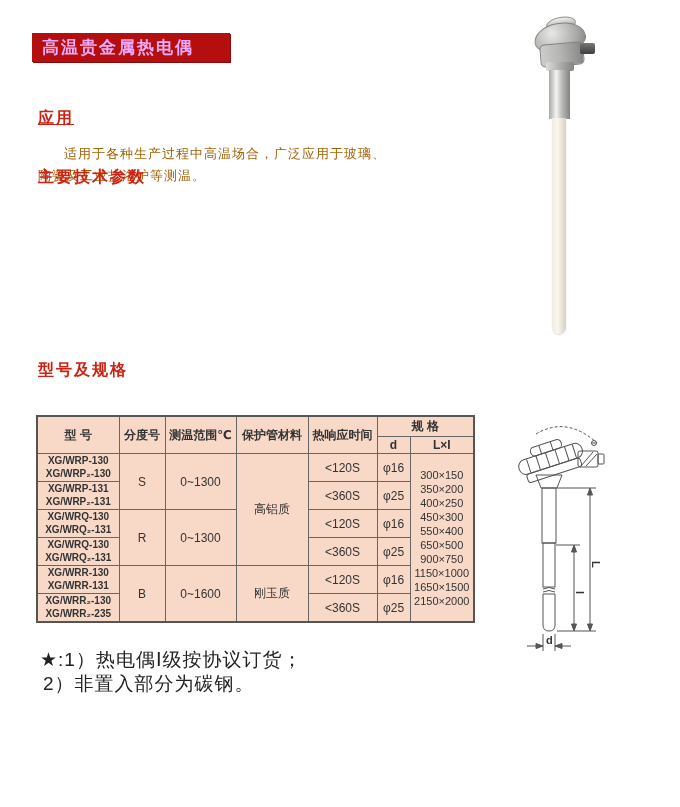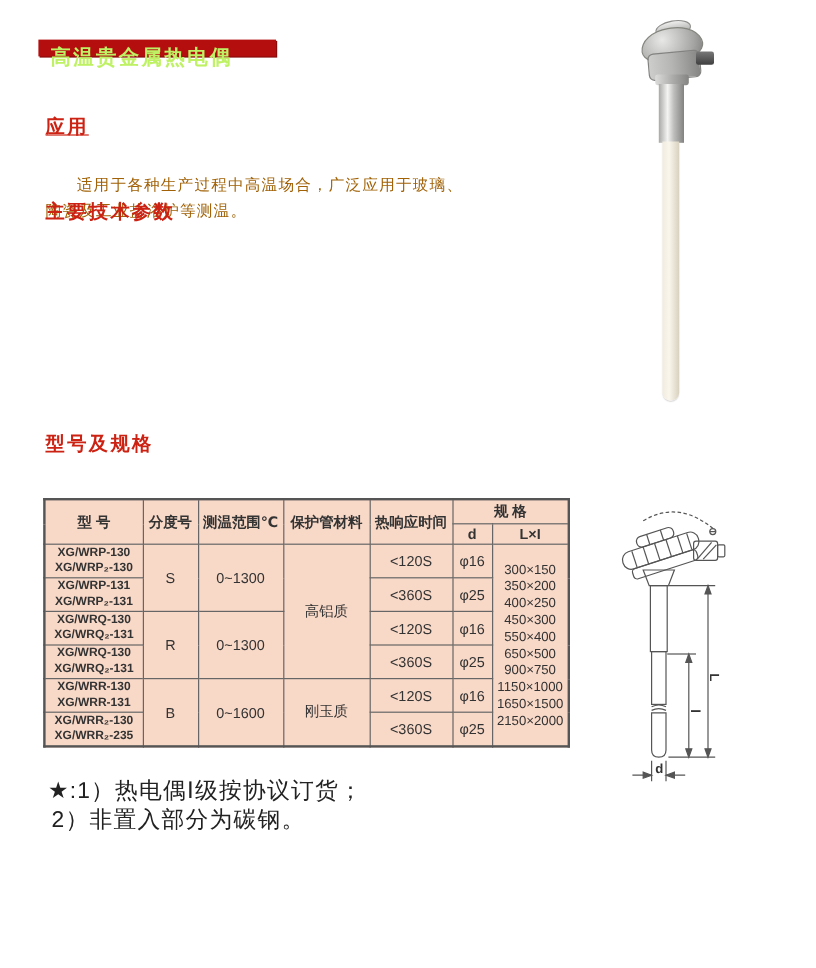--- a/index.html
+++ b/index.html
@@ -2,30 +2,30 @@
 <html><head>
 <meta charset="utf-8">
 <style>
   html,body{margin:0;padding:0;background:#fff;}
   #page{
     position:relative;width:680px;height:807px;background:#ffffff;overflow:hidden;
     font-family:"Liberation Sans","DejaVu Sans",sans-serif;color:#222;
   }
   
   .title-bar{
-    position:absolute;left:32px;top:33px;width:188px;height:14px;
-    background:#b50e0e;color:#bef264;font-size:17px;font-weight:bold;
+    position:absolute;left:32px;top:33px;width:188px;height:29px;
+    background:#b50e0e;color:#f0abfc;font-size:17px;font-weight:bold;
     line-height:29px;padding-left:10px;letter-spacing:2px;
     box-shadow:1px 1px 0 #8a0a0a;
   }
   
   .section-heading{
     position:absolute;left:38px;color:#cc2213;font-size:16px;font-weight:bold;letter-spacing:2px;
   }
-  #h-app{top:96px;text-decoration:underline;}
+  #h-app{top:108px;text-decoration:underline;}
   #h-params{top:167px;}
   #h-specs{top:360px;}
   
   .app-text{
     position:absolute;left:38px;top:130px;width:354px;
     font-size:13px;line-height:22px;color:#a16207;text-indent:2em;letter-spacing:1px;
   }
   
   .param-list{
     position:absolute;left:58px;top:219px;list-style:none;margin:0;padding:0;

